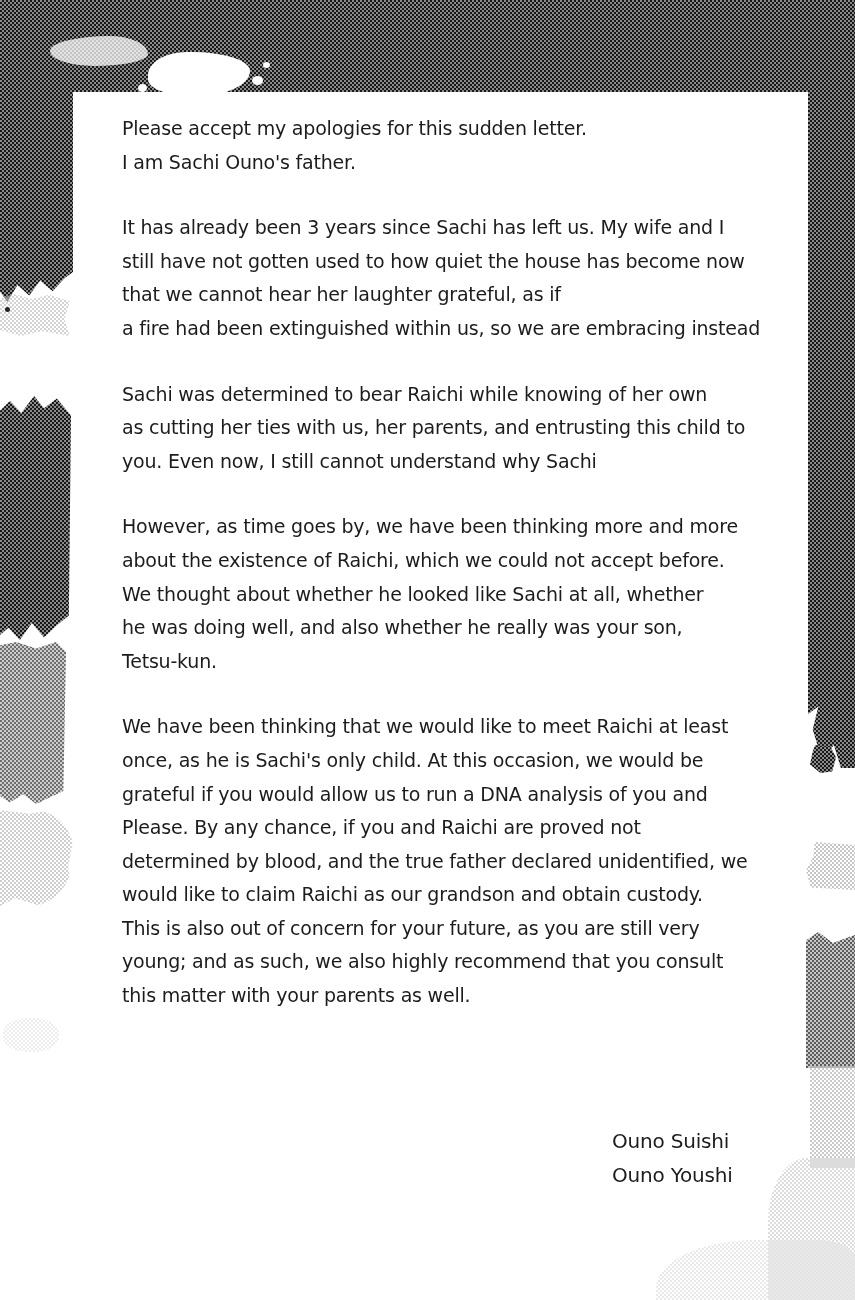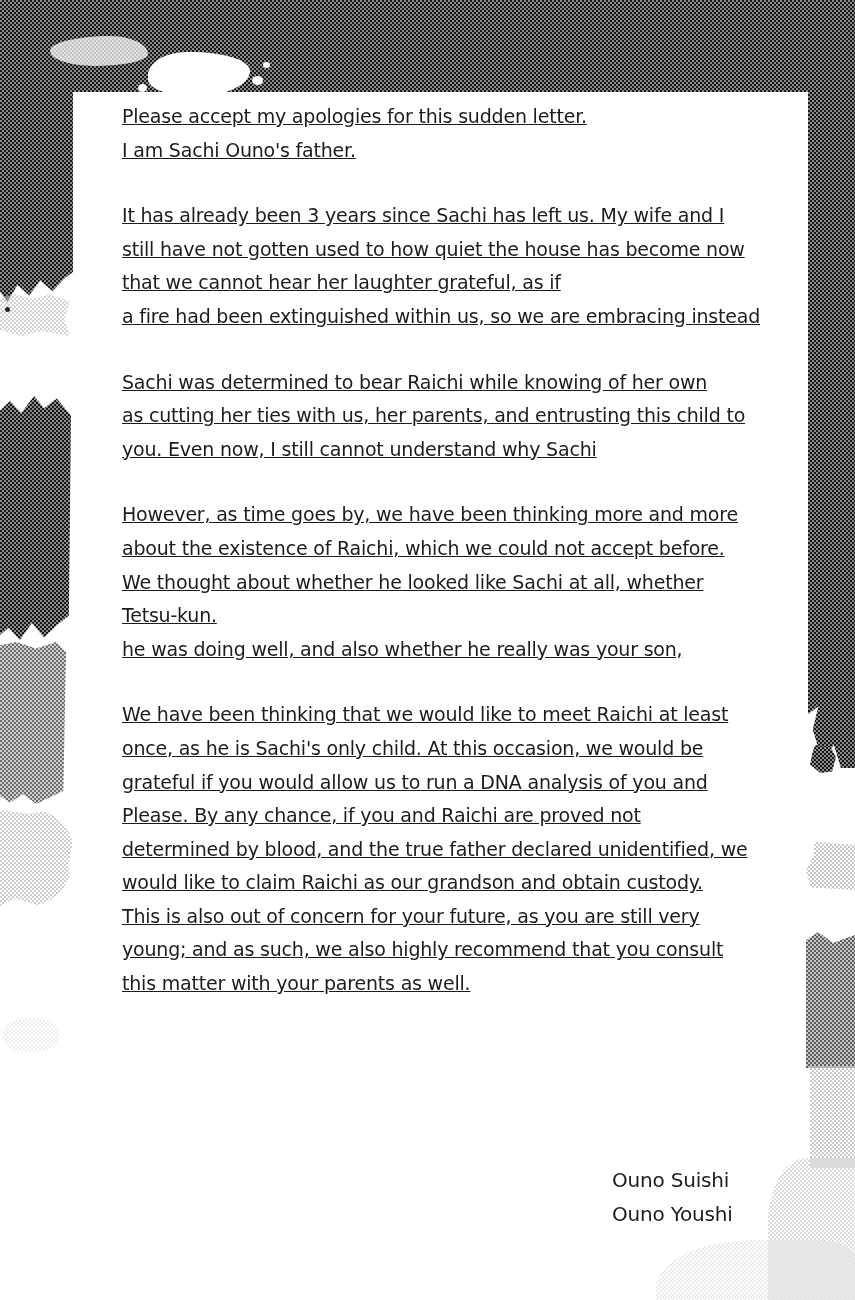--- a/index.html
+++ b/index.html
@@ -50,25 +50,25 @@
              border-radius: 40% 60% 55% 45% / 55% 45% 60% 40%; }
   .splat-dot-1 { left: 252px; top: 76px; width: 11px; height: 9px; border-radius: 50%; }
   .splat-dot-2 { left: 263px; top: 62px; width: 7px; height: 6px; border-radius: 50%; }
   .splat-dot-3 { left: 138px; top: 84px; width: 9px; height: 8px; border-radius: 50%; }
 
   .letter {
     position: absolute; left: 122px; top: 100px; width: 690px;
     color: #1c1c1c;
     font-size: 19px; line-height: 33.6px; letter-spacing: -0.2px;
   }
-  .paragraph { margin: 0 0 32px 0; text-decoration: underline; }
+  .paragraph { margin: 12px 0 32px 0; }
   .line { white-space: nowrap; }
   .signature {
     position: absolute; left: 612px; top: 1124px;
-    color: #1c1c1c; font-size: 20px; line-height: 34px; letter-spacing: -0.2px; margin-top: 39px;
+    color: #1c1c1c; font-size: 20px; line-height: 34px; letter-spacing: -0.2px;
   }
   .signature .line { white-space: nowrap; }
 </style>
 </head>
 <body>
 
 <div class="tone tone-dark top-band"></div>
 <div class="tone tone-dark right-band"></div>
 <div class="tone tone-dark left-band-1"></div>
 <div class="tone tone-light left-ghost-1"></div>
@@ -103,22 +103,22 @@
     </div>
     <div class="paragraph">
       <div class="line">Sachi was determined to bear Raichi while knowing of her own</div>
       <div class="line">as cutting her ties with us, her parents, and entrusting this child to</div>
       <div class="line">you. Even now, I still cannot understand why Sachi</div>
     </div>
     <div class="paragraph">
       <div class="line">However, as time goes by, we have been thinking more and more</div>
       <div class="line">about the existence of Raichi, which we could not accept before.</div>
       <div class="line">We thought about whether he looked like Sachi at all, whether</div>
+      <div class="line">he was doing well, and also whether he really was your son,</div>
       <div class="line">Tetsu-kun.</div>
-      <div class="line">he was doing well, and also whether he really was your son,</div>
     </div>
     <div class="paragraph">
       <div class="line">We have been thinking that we would like to meet Raichi at least</div>
       <div class="line">once, as he is Sachi's only child. At this occasion, we would be</div>
       <div class="line">grateful if you would allow us to run a DNA analysis of you and</div>
       <div class="line">Please. By any chance, if you and Raichi are proved not</div>
       <div class="line">determined by blood, and the true father declared unidentified, we</div>
       <div class="line">would like to claim Raichi as our grandson and obtain custody.</div>
       <div class="line">This is also out of concern for your future, as you are still very</div>
       <div class="line">young; and as such, we also highly recommend that you consult</div>

